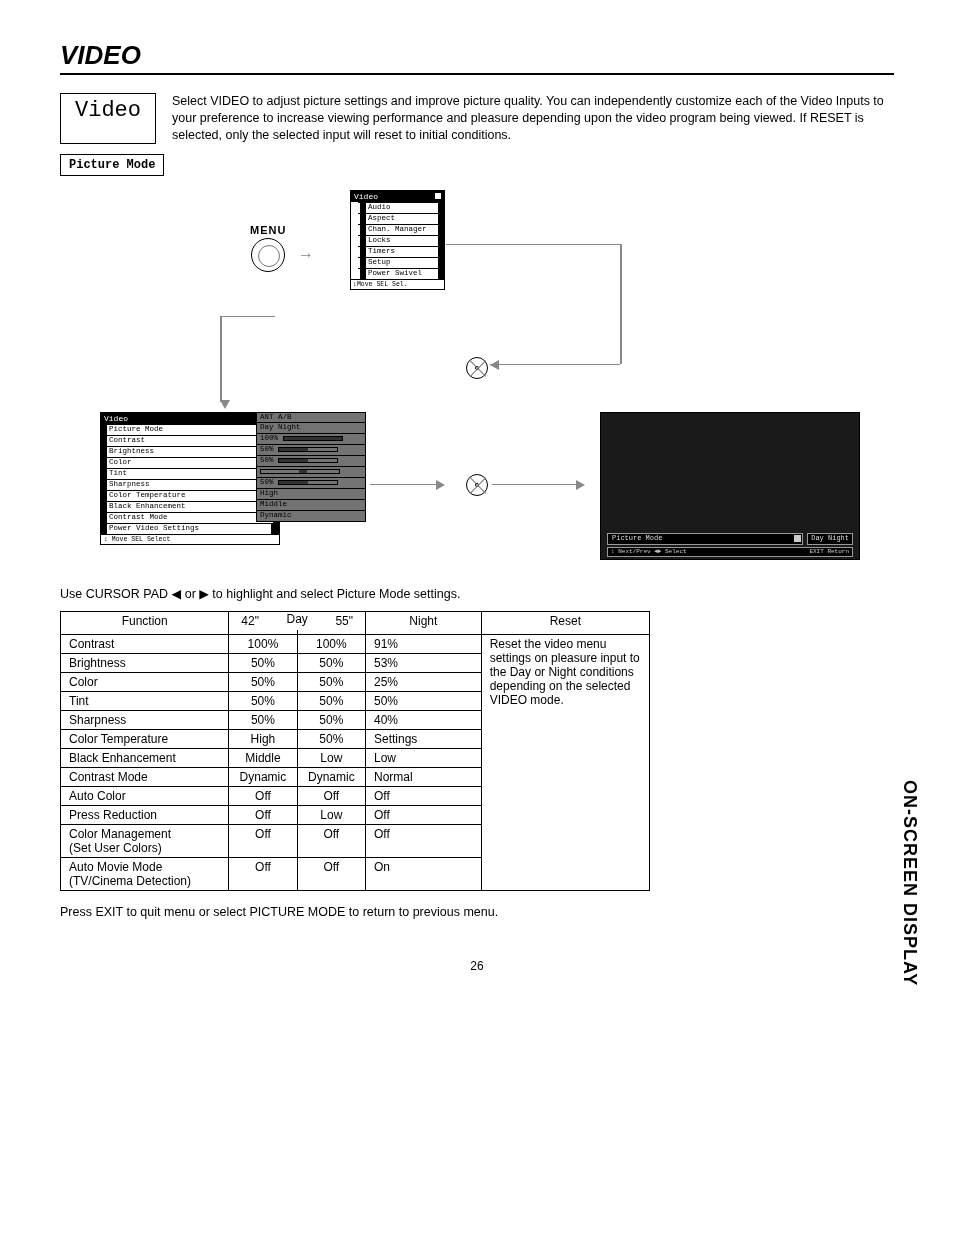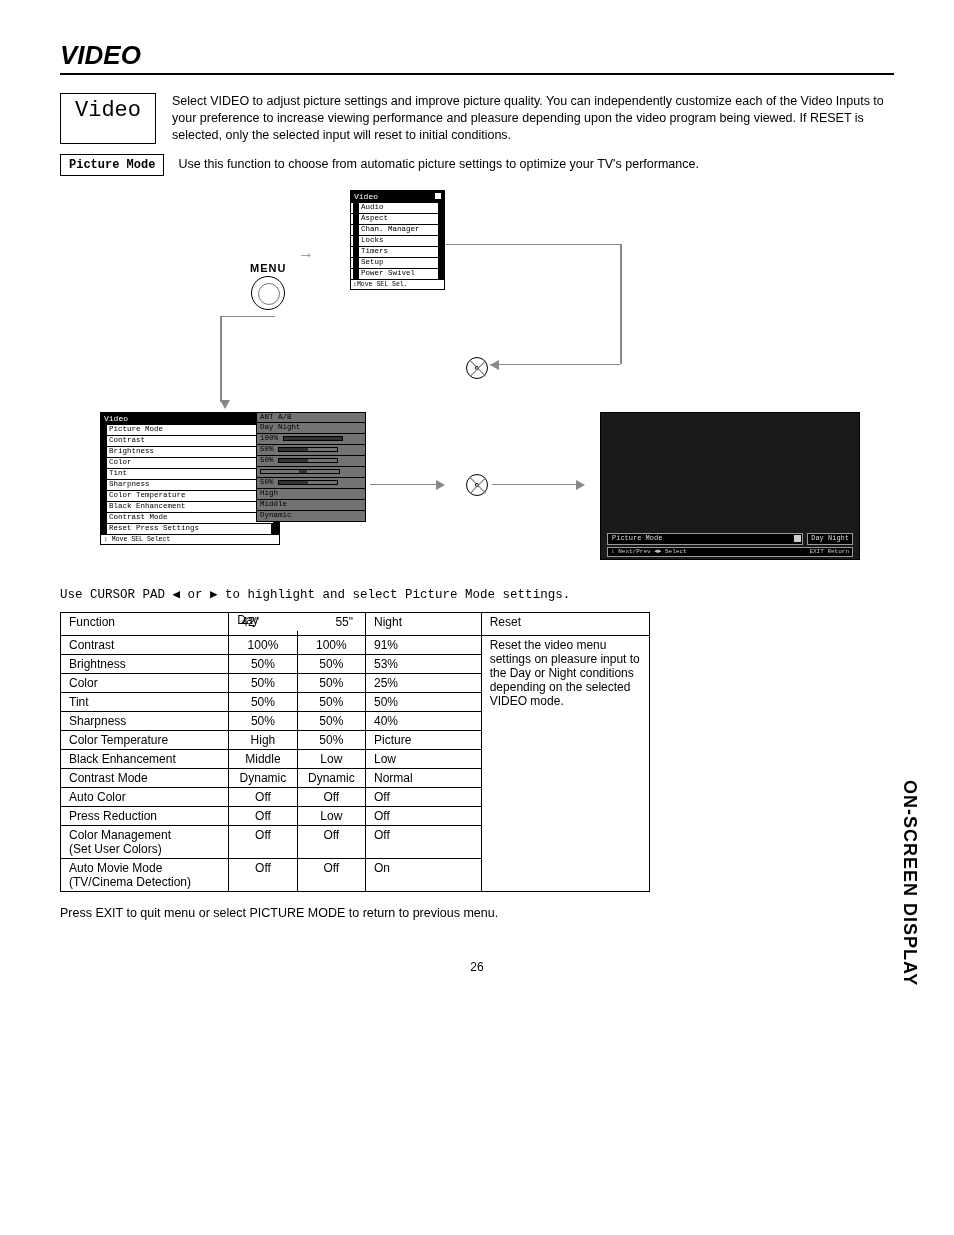--- a/index.html
+++ b/index.html
@@ -37,39 +37,39 @@
     font-weight: bold;
     font-size: 12px;
     white-space: nowrap;
   }
   .pm-text { font-size: 12.5px; padding-top: 3px; }
 
   .diagram-area { position: relative; height: 400px; margin-top: 6px; }
 
   
   .menu-block { position: absolute; left: 190px; top: 40px; text-align: center; }
-  .menu-label { font-size: 11px; font-weight: bold; letter-spacing: 1px; margin-top: 38px; }
+  .menu-label { font-size: 11px; font-weight: bold; letter-spacing: 1px; }
   .knob {
     width: 34px; height: 34px; border: 1.5px solid #000; border-radius: 50%;
     margin: 2px auto 0 auto; position: relative;
   }
   .knob::after { content:""; position:absolute; width:20px; height:20px; border:1px solid #777; border-radius:50%; left:6px; top:6px;}
   .arrow-r { position:absolute; font-size:16px; color:#888; }
   .menu-arrow { left: 238px; top: 60px; }
 
   
   .mini-menu {
     position: absolute; left: 290px; top: 6px;
     border: 1px solid #000; font-family: "Courier New", monospace;
     font-size: 8px; background:#fff;
     width: 95px;
   }
   .mini-menu .hdr { background:#000; color:#fff; padding:1px 3px; display:flex; justify-content:space-between;}
   .mini-menu .sq { width:6px; height:6px; background:#fff; display:inline-block; margin-top:1px;}
-  .mini-menu .item { padding:0 0 0 2px; border-top:1px solid #000; position:relative; height:11px;}
+  .mini-menu .item { padding:0 0 0 2px; border-top:1px solid #000; position:relative; height:11px;margin-left:7px;}
   .mini-menu .item span.tab { display:inline-block; width:6px; height:10px; background:#000; vertical-align:top;}
   .mini-menu .item span.lbl { display:inline-block; padding:0 2px; font-size:7.5px; vertical-align:top;}
   .mini-menu .item span.end { position:absolute; right:0; top:0; width:6px; height:10px; background:#000;}
   .mini-menu .foot { border-top:1px solid #000; font-size:6.5px; padding:1px 2px;}
 
   
   .line { position:absolute; background:#888; }
   .vline1 { left:560px; top:60px; width:1.5px; height:120px; }
   .hline1 { left:430px; top:180px; width:130px; height:1.5px; }
 
@@ -125,30 +125,30 @@
   .tv .pm-row .b1 .sq{position:absolute;right:1px;top:1px;width:7px;height:7px;background:#ccc;}
   .tv .pm-row .b2{border:1px solid #999; padding:0 3px; color:#ddd; background:#000;}
   .tv .foot{
     position:absolute; bottom:2px; left:6px; right:6px; height:10px;
     display:flex; justify-content:space-between;
     font-family:"Courier New",monospace; font-size:6px; color:#ccc;
     border:1px solid #999; background:#000; padding:0 3px;
   }
 
   
-  .instr { margin-top: 2px; font-size: 12.5px; font-family: Liberation Mono, monospace; }
+  .instr { margin-top: 2px; font-size: 12.5px; }
 
   
   table.settings {
     border-collapse: collapse; width: 590px; margin-top: 10px; font-size: 12px;
   }
   table.settings th, table.settings td {
     border: 1px solid #000; padding: 2px 8px; text-align: left; vertical-align: top;
   }
-  table.settings th { font-weight: normal; text-align: left; }
+  table.settings th { font-weight: normal; text-align: center; }
   table.settings td.c { text-align: center; }
   .th-func { width: 160px; }
   .th-day { width: 130px; text-align:center;}
   .th-sub { width:65px; text-align:center; border-top:none !important;}
   .th-night { width: 110px; }
   .th-reset { width: 160px; }
 
   .footer-txt { margin-top: 14px; font-size: 12.5px; }
 
   .side-label {
@@ -163,21 +163,20 @@
 
 <div class="page-title">VIDEO</div>
 
 <div class="intro-row">
   <div class="video-box">Video</div>
   <div class="intro-text">Select VIDEO to adjust picture settings and improve picture quality.  You can independently customize each of the Video Inputs to your preference to increase viewing performance and pleasure depending upon the video program being viewed.  If RESET is selected, only the selected input will reset to initial conditions.</div>
 </div>
 
 <div class="row2">
   <div class="pm-box">Picture Mode</div>
-  <div class="pm-text">Use this function to choose from automatic picture settings to optimize your TV's performance.</div>
 </div>
 
 <div class="diagram-area">
   <div class="menu-block">
     <div class="menu-label">MENU</div>
     <div class="knob"></div>
   </div>
   <div class="arrow-r menu-arrow">→</div>
 
   <div class="mini-menu">
@@ -218,21 +217,21 @@
     <div id="vm-items">
         <div class="row"><span class="tab"></span><span class="lbl">Picture Mode</span><span class="end"></span></div>
         <div class="row"><span class="tab"></span><span class="lbl">Contrast</span><span class="end"></span></div>
         <div class="row"><span class="tab"></span><span class="lbl">Brightness</span><span class="end"></span></div>
         <div class="row"><span class="tab"></span><span class="lbl">Color</span><span class="end"></span></div>
         <div class="row"><span class="tab"></span><span class="lbl">Tint</span><span class="end"></span></div>
         <div class="row"><span class="tab"></span><span class="lbl">Sharpness</span><span class="end"></span></div>
         <div class="row"><span class="tab"></span><span class="lbl">Color Temperature</span><span class="end"></span></div>
         <div class="row"><span class="tab"></span><span class="lbl">Black Enhancement</span><span class="end"></span></div>
         <div class="row"><span class="tab"></span><span class="lbl">Contrast Mode</span><span class="end"></span></div>
-        <div class="row"><span class="tab"></span><span class="lbl">Reset Press Settings</span><span class="endcap"></span></div>
+        <div class="row"><span class="tab"></span><span class="lbl">Power Video Settings</span><span class="endcap"></span></div>
       </div>
     <div class="foot">↕ Move  SEL Select</div>
   </div>
 
   <div class="vals" id="val-col">
       <div class="vrow">ANT A/B</div>
       <div class="vrow">Day     Night</div>
       <div class="vrow"><span>100%</span> <span class="track"><span class="fill" style="width:100%"></span></span></div>
       <div class="vrow"><span>50%</span> <span class="track"><span class="fill" style="width:50%"></span></span></div>
       <div class="vrow"><span>50%</span> <span class="track"><span class="fill" style="width:50%"></span></span></div>
@@ -311,21 +310,21 @@
       <tr>
         <td>Sharpness</td>
         <td class="c">50%</td>
         <td class="c">50%</td>
         <td>40%</td>
       </tr>
       <tr>
         <td>Color Temperature</td>
         <td class="c">High</td>
         <td class="c">50%</td>
-        <td>Picture</td>
+        <td>Settings</td>
       </tr>
       <tr>
         <td>Black Enhancement</td>
         <td class="c">Middle</td>
         <td class="c">Low</td>
         <td>Low</td>
       </tr>
       <tr>
         <td>Contrast Mode</td>
         <td class="c">Dynamic</td>

